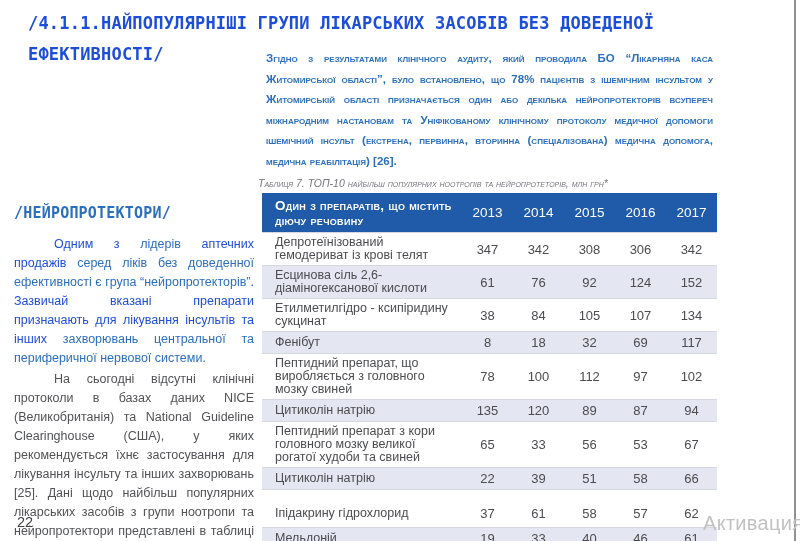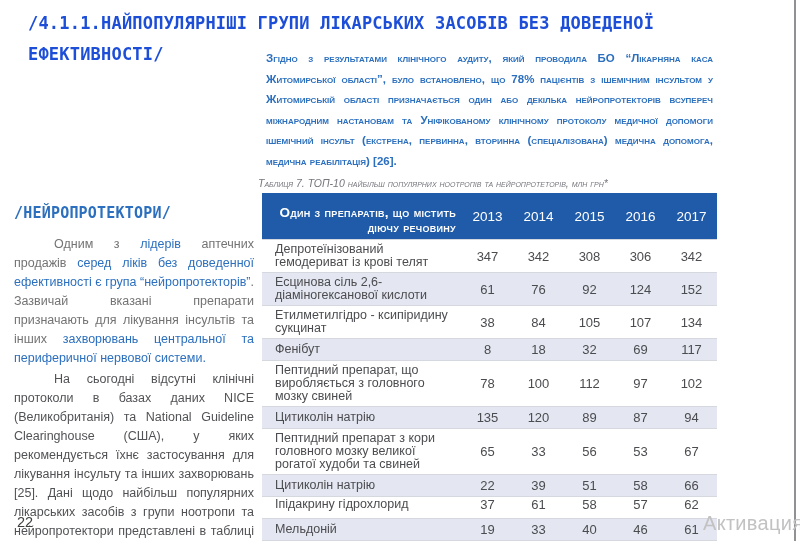--- a/index.html
+++ b/index.html
@@ -21,51 +21,51 @@
   .sidebar-heading {
     margin:0 0 13px 0; font-family:"DejaVu Sans Mono", monospace;
     font-size:15px; font-weight:bold; color:#2b6fbe; letter-spacing:0.2px;
   }
   .sidebar p {
     margin:0; font-size:12.5px; line-height:19px; text-align:justify;
     color:#515255; text-indent:40px;
   }
   .sidebar p + p { margin-top:2px; }
   .seg-blue { color:#2b6fbe; }
-  .seg-dark { color:#737373; }
+  .seg-dark { color:#1d4ed8; }
   
   .main-col { position:absolute; left:262px; top:44px; width:455px; }
   .intro {
     margin:4px; font-variant:small-caps; font-weight:bold;
     font-size:11.5px; line-height:20.5px; text-align:justify; color:#2b6fbe;
   }
   .table-caption {
     margin:6px 0 4px -4px; font-size:10.5px; font-style:italic;
     font-variant:small-caps; color:#75767d; white-space:nowrap;
   }
   table { border-collapse:collapse; table-layout:fixed; width:455px; }
   col.c-name { width:200px; }
   col.c-year { width:51px; }
   thead th {
     background:#1f5ba8; color:#ffffff; font-size:13px; font-weight:bold;
     padding:12px 2px; vertical-align:middle;
   }
   th.name-col {
-    text-align:right; padding:12px 6px 4px 13px; font-variant:small-caps;
+    text-align:left; padding:4px 6px 4px 13px; font-variant:small-caps;
     font-size:13.5px; line-height:15px; letter-spacing:0.3px; font-weight:bold;
   }
   th.year-col { text-align:center; font-weight:normal; font-size:13.5px; }
   tbody td {
     border-top:1px solid #d6d8e0; border-bottom:1px solid #d6d8e0;
     color:#4b4c4f; vertical-align:middle;
   }
   tbody td.name { font-size:12.5px; line-height:13px; padding:3px 4px 3px 13px; }
   tbody td.val  { text-align:center; font-size:13px; padding:3px 0; }
   tbody tr:nth-child(even) { background:#e4e6f1; }
-  tbody tr:nth-child(9) td { padding-top:0; padding-bottom:6px; }
+  tbody tr:nth-child(9) td { padding-top:16px; padding-bottom:6px; }
   
   .page-number { position:absolute; left:17px; top:514px; font-size:14.5px; color:#3d3e40; }
   .watermark {
     position:absolute; left:703px; top:512px; font-size:20px; color:#c2c2c3;
     letter-spacing:0.3px; white-space:nowrap;
   }
 </style>
 </head>
 <body>
 

